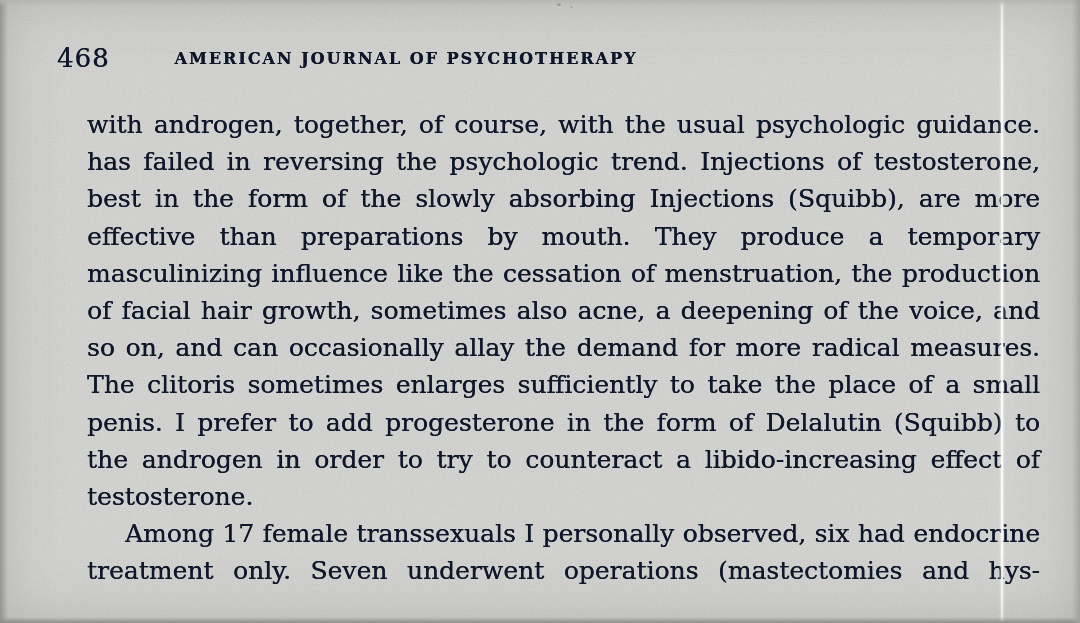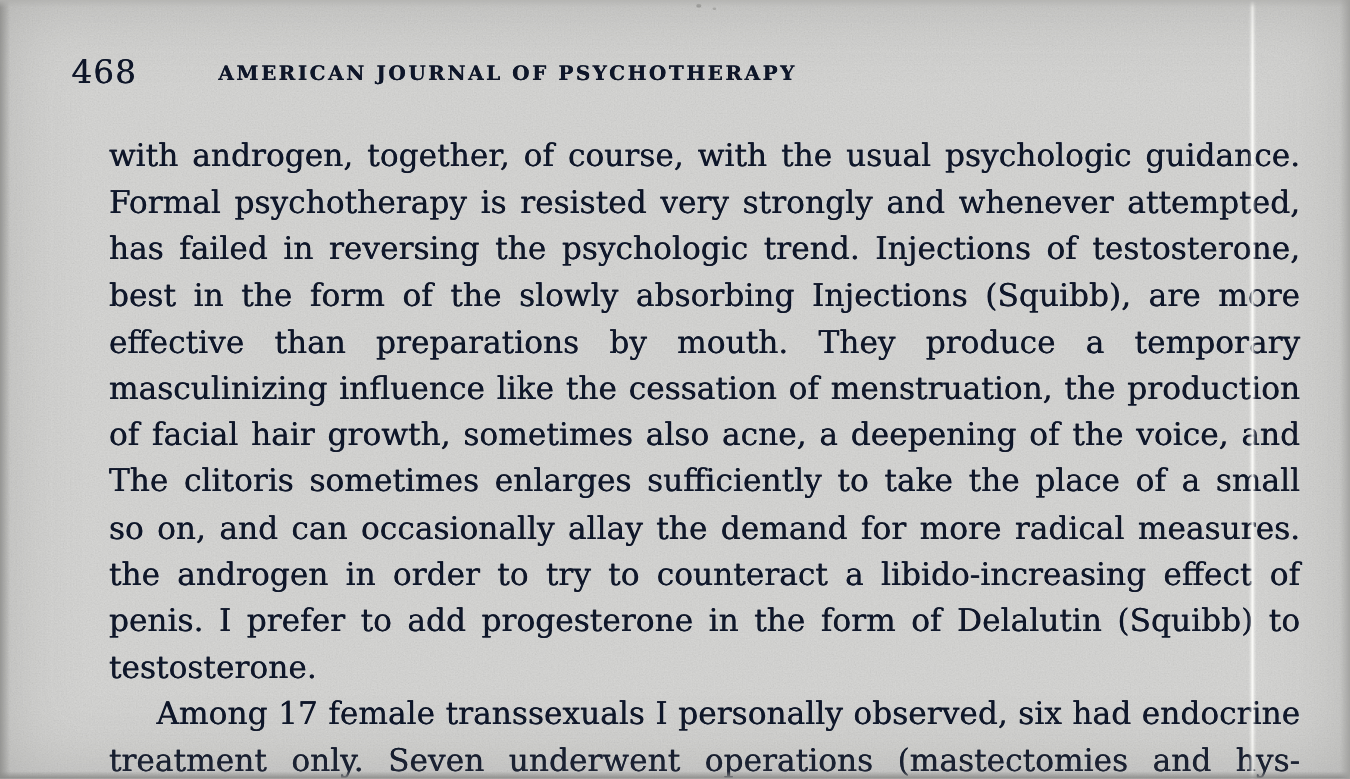--- a/index.html
+++ b/index.html
@@ -121,30 +121,29 @@
 
   <div class="fold-line"></div>
   <div class="speck s1"></div>
   <div class="speck s2"></div>
 
   <div class="page-number">468</div>
   <div class="running-head">AMERICAN JOURNAL OF PSYCHOTHERAPY</div>
 
   <div class="body-text">
     <div class="line">with androgen, together, of course, with the usual psychologic guidance.</div>
-    <div class="line">Formal psychotherapy is resisted very strongly and whenever attempted,</div>
     <div class="line">has failed in reversing the psychologic trend.  Injections of testosterone,</div>
     <div class="line">best in the form of the slowly absorbing Injections (Squibb), are more</div>
     <div class="line">effective than preparations by mouth.  They produce a temporary</div>
     <div class="line">masculinizing influence like the cessation of menstruation, the production</div>
     <div class="line">of facial hair growth, sometimes also acne, a deepening of the voice, and</div>
+    <div class="line">so on, and can occasionally allay the demand for more radical measures.</div>
     <div class="line">The clitoris sometimes enlarges sufficiently to take the place of a small</div>
-    <div class="line">so on, and can occasionally allay the demand for more radical measures.</div>
+    <div class="line">penis.  I prefer to add progesterone in the form of Delalutin (Squibb) to</div>
     <div class="line">the androgen in order to try to counteract a libido-increasing effect of</div>
-    <div class="line">penis.  I prefer to add progesterone in the form of Delalutin (Squibb) to</div>
     <div class="line no-just">testosterone.</div>
     <div class="line indent">Among 17 female transsexuals I personally observed, six had endocrine</div>
     <div class="line">treatment only.  Seven underwent operations (mastectomies and hys-</div>
   </div>
 
   <div class="edge edge-left"></div>
   <div class="edge edge-top"></div>
   <div class="edge edge-bottom"></div>
   <div class="edge edge-right"></div>
   <div class="vignette"></div>

